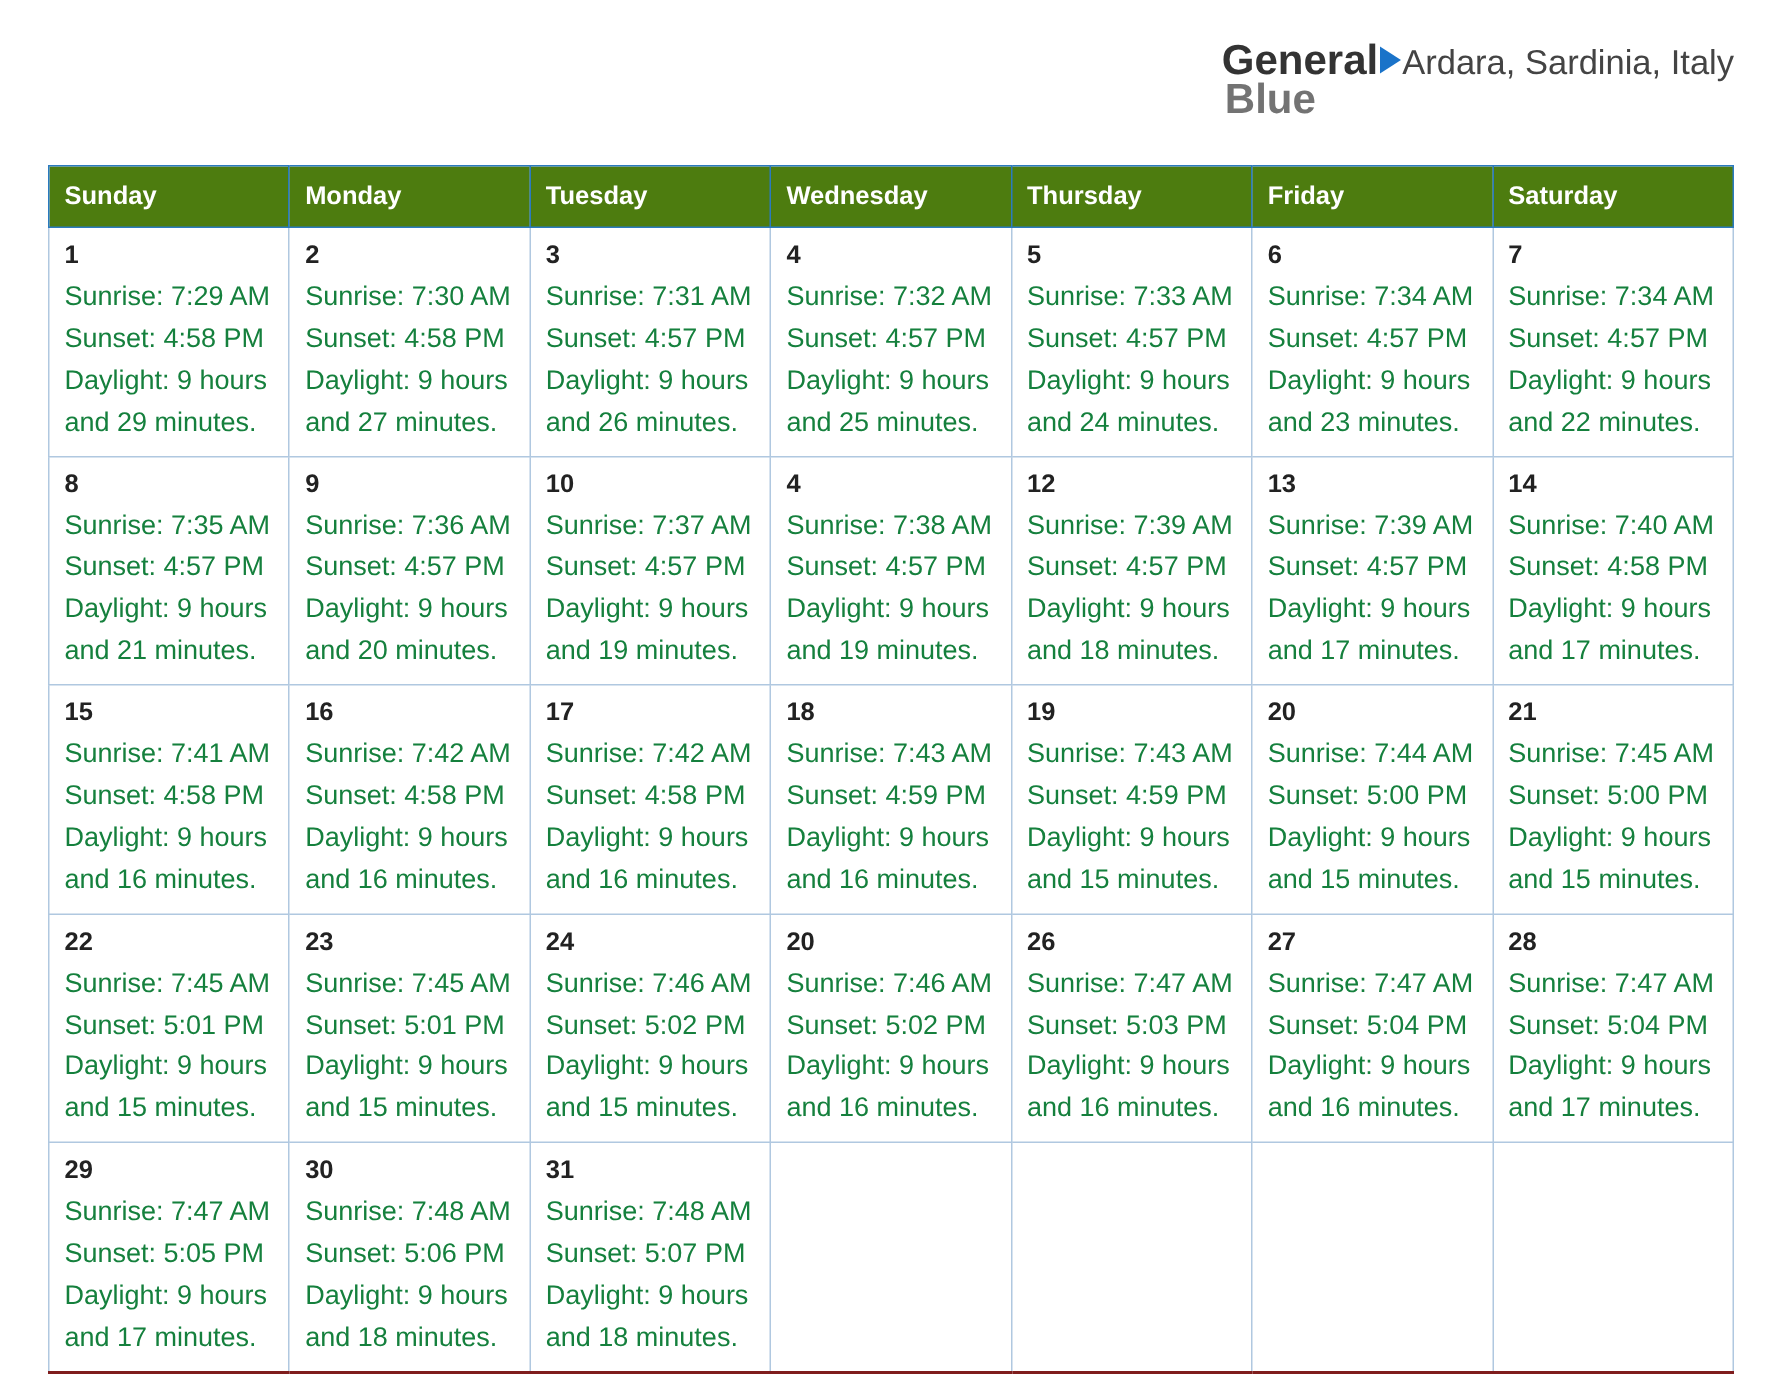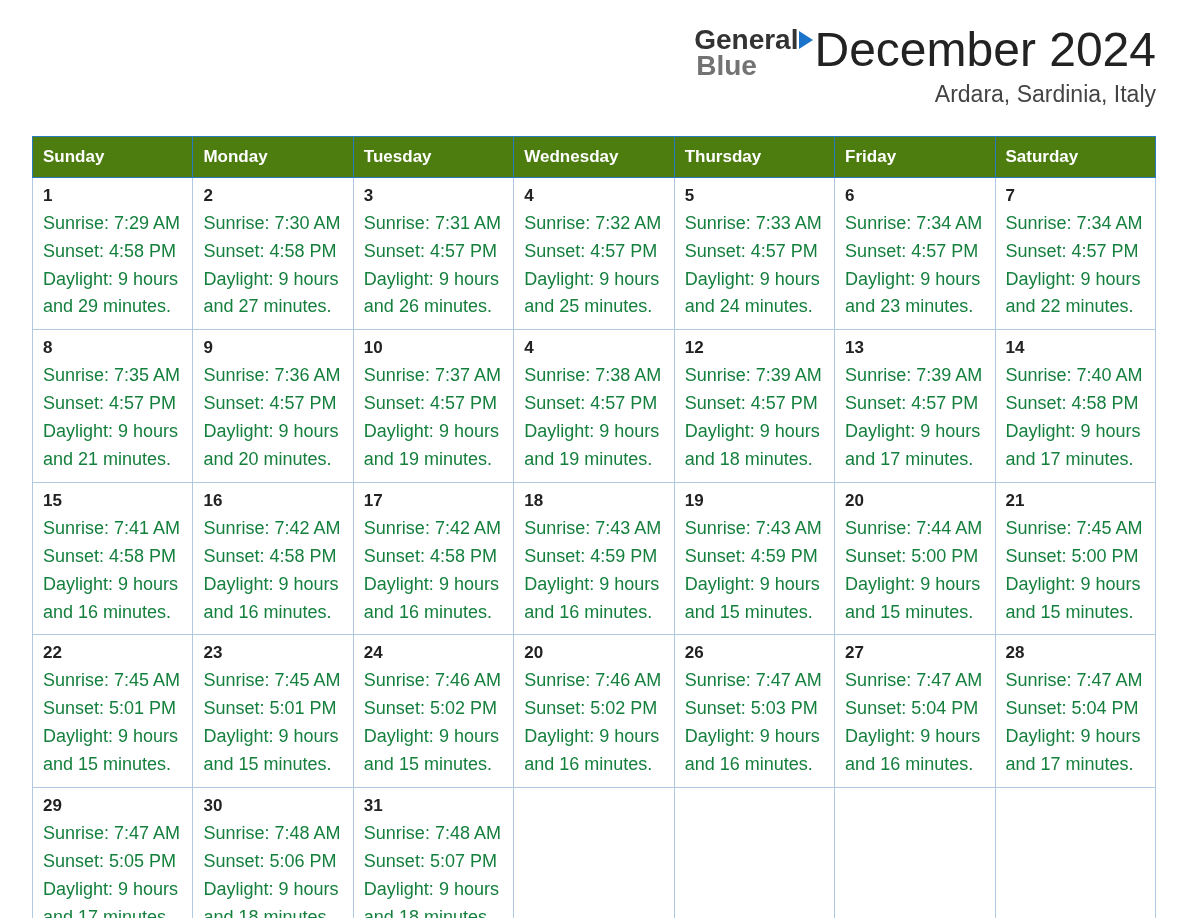--- a/index.html
+++ b/index.html
@@ -106,21 +106,20 @@
 
 <div class="header">
   <div class="logo-wrapper">
     <div class="logo-line1">
       <span class="general">General</span>
         <span class="triangle-right"></span>
     </div>
     <div class="logo-line2">Blue</div>
   </div>
   <div class="title-section">
-    <div class="page-title">December 2024</div>
     <div class="subtitle">Ardara, Sardinia, Italy</div>
   </div>
 </div>
 
 <table>
   <thead>
     <tr>
     <th>Sunday</th>
         <th>Monday</th>
         <th>Tuesday</th>

